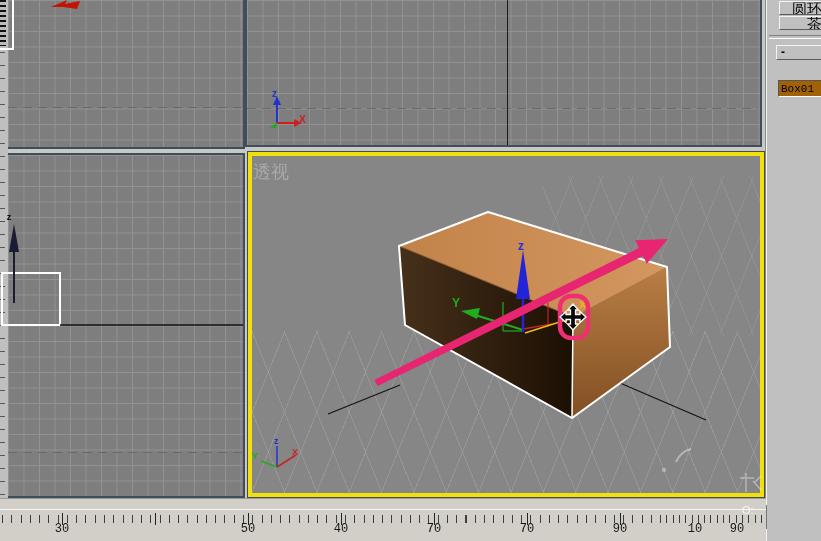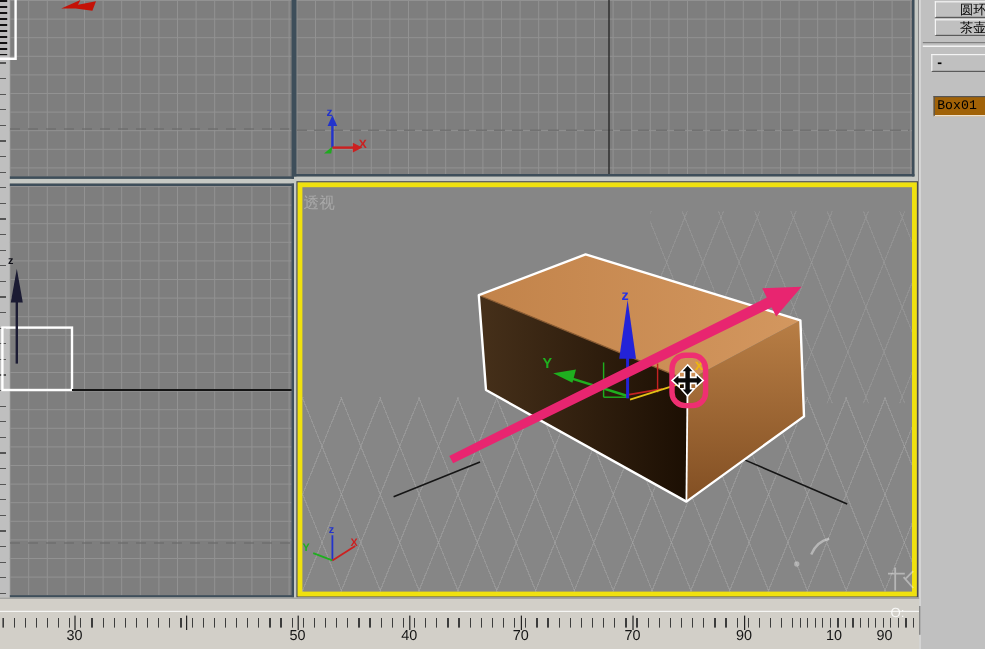--- a/index.html
+++ b/index.html
@@ -15,41 +15,41 @@
   .dash-line{height:1px;background:repeating-linear-gradient(90deg,#6a6a6a 0 9px,transparent 9px 15px);}
   
   #persp{left:248px;top:152px;width:508px;height:337px;background:#868686;
          border:4px solid #f0e10e;box-shadow:0 0 0 1px #4a4a4a;}
   .persp-floor{left:0;top:175px;width:508px;height:162px;opacity:.45;
     background-image:repeating-linear-gradient(112deg,rgba(200,200,200,.55) 0 1px,transparent 1px 30px),
                      repeating-linear-gradient(68deg,rgba(200,200,200,.55) 0 1px,transparent 1px 30px);}
   .persp-floor2{left:290px;top:20px;width:218px;height:160px;opacity:.25;
     background-image:repeating-linear-gradient(112deg,rgba(210,210,210,.6) 0 1px,transparent 1px 28px),
                      repeating-linear-gradient(68deg,rgba(210,210,210,.6) 0 1px,transparent 1px 28px);}
-  #persp-label{left:253px;top:160px;color:#a9a9a9;font-size:13px;z-index:8;}
+  #persp-label{left:253px;top:160px;color:#a9a9a9;font-size:18px;z-index:8;}
   #annotation{left:554px;top:198px;width:216px;font-size:22px;font-weight:bold;color:#e62e83;
               letter-spacing:0px;white-space:nowrap;z-index:40;
               text-shadow:0 0 1px #ffa8cf,1px 1px 0 rgba(255,170,210,.55);}
   
   #panel{left:765px;top:0;width:56px;height:541px;background:#c0c0c0;
          border-left:1px solid #8a8a8a;box-shadow:inset 1px 0 0 #f2f2f2;}
   .btn3d{position:absolute;left:13px;width:43px;height:14px;background:#c0c0c0;color:#000;
-         font-size:11px;line-height:14px;text-align:right;overflow:hidden;
+         font-size:15px;line-height:14px;text-align:right;overflow:hidden;
          border-top:1px solid #f4f4f4;border-left:1px solid #f4f4f4;
          border-bottom:1px solid #5a5a5a;box-sizing:border-box;}
   #rollout{left:10px;top:45px;width:46px;height:15px;background:#c0c0c0;font-size:12px;font-weight:bold;
            line-height:13px;padding-left:4px;box-sizing:border-box;
            border-top:1px solid #f4f4f4;border-left:1px solid #f4f4f4;border-bottom:1px solid #5a5a5a;}
   #namefield{left:12px;top:80px;width:44px;height:17px;background:#a16207;color:#000;
              font-family:"Liberation Mono",monospace;font-size:11px;line-height:17px;padding-left:2px;
              border-top:1px solid #555;border-left:1px solid #555;border-bottom:1px solid #fff;
              box-sizing:border-box;overflow:hidden;}
   .groove{left:3px;width:53px;height:2px;border-top:1px solid #808080;border-bottom:1px solid #ffffff;}
   
-  #ruler{left:0;top:498px;width:766px;height:43px;background:#d2cfc8;border-top:1px solid #9a9a9a;}
+  #ruler{left:0;top:498px;width:766px;height:43px;background:#d2cfc8;border-top:1px solid #9a9a9a;font-family:Liberation Mono, monospace;}
   .ridge{left:0;top:10px;width:766px;height:1px;background:#f6f6f4;}
   .ticks-a{left:2px;top:16px;width:658px;height:8px;
            background:repeating-linear-gradient(90deg,#3c3c3c 0 1px,transparent 1px 9.27px);}
   .ticks-b{left:660px;top:16px;width:104px;height:8px;
            background:repeating-linear-gradient(90deg,#3c3c3c 0 1px,transparent 1px 6.3px);}
   .majortick{top:14px;width:1px;height:12px;background:#222;}
   .rlabel{top:23px;width:26px;margin-left:-13px;text-align:center;font-size:12px;color:#161616;}
   .rdivider{left:766px;top:6px;width:1px;height:24px;background:#777;}
   
   #leftstrip{left:0;top:0;width:8px;height:498px;background:#bfbfbf;

